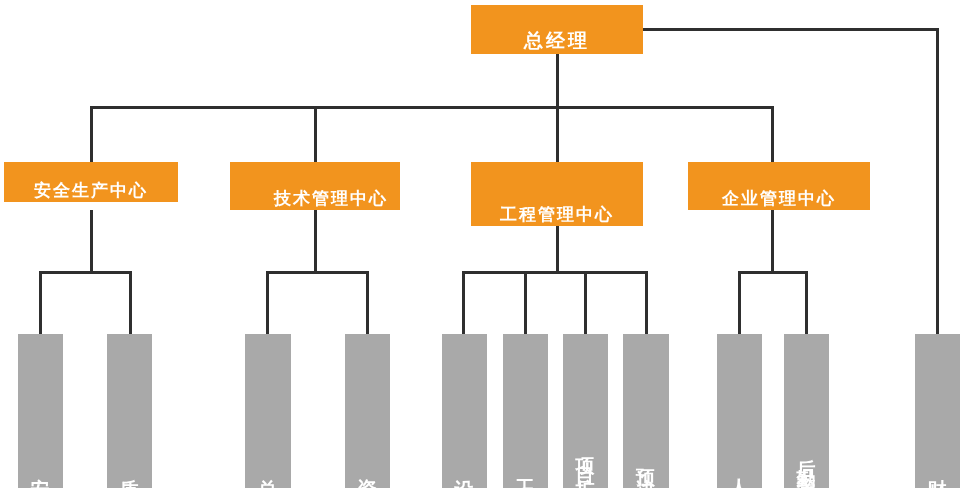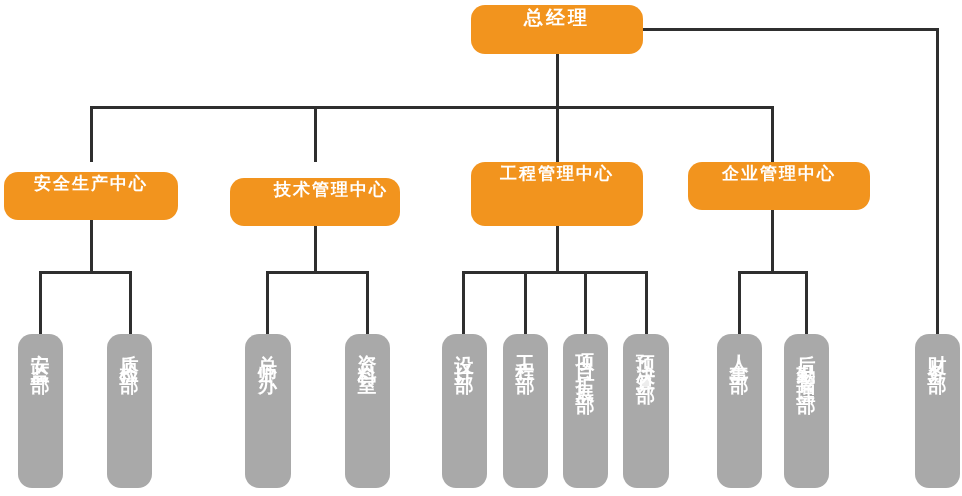--- a/index.html
+++ b/index.html
@@ -13,24 +13,23 @@
   .stage{
     position:relative;
     width:962px;height:496px;
     background:var(--bg);
     font-family:"DejaVu Serif","Liberation Serif",serif;
     overflow:hidden;
   }
   .line{position:absolute;background:var(--line);}
   .node{
     position:absolute;
-    display:flex;align-items:flex-start;justify-content:center;
+    display:flex;align-items:flex-end;justify-content:center;
     color:var(--text);
     box-sizing:border-box;
-    border-radius:14px;
   }
   .node.center{background:var(--accent);font-weight:bold;font-size:17px;letter-spacing:2px;}
   .node.root{background:var(--accent);font-weight:bold;font-size:19px;letter-spacing:3px;}
   .node.dept{background:var(--gray);}
   .vlabel{
     writing-mode:vertical-rl;
     text-orientation:upright;
     letter-spacing:10px;
     font-size:19px;
     font-weight:bold;
@@ -71,24 +70,24 @@
 
   <div class="line" style="left:771px;top:210px;width:3px;height:62px;"></div>
   <div class="line" style="left:738px;top:271px;width:70px;height:3px;"></div>
   <div class="line" style="left:738px;top:271px;width:3px;height:63px;"></div>
   <div class="line" style="left:805px;top:271px;width:3px;height:63px;"></div>
 
   <div class="node root" style="left:471px;top:5px;width:172px;height:49px;">
     <span>总经理</span>
   </div>
 
-  <div class="node center" style="left:4px;top:172px;width:174px;height:48px;">
+  <div class="node center" style="left:4px;top:162px;width:174px;height:40px;">
     <span>安全生产中心</span>
   </div>
-  <div class="node center" style="left:230px;top:178px;width:170px;height:48px;padding-left:32px;">
+  <div class="node center" style="left:230px;top:162px;width:170px;height:48px;padding-left:32px;">
     <span>技术管理中心</span>
   </div>
   <div class="node center" style="left:471px;top:162px;width:172px;height:64px;">
     <span>工程管理中心</span>
   </div>
   <div class="node center" style="left:688px;top:162px;width:182px;height:48px;">
     <span>企业管理中心</span>
   </div>
 
   <div class="node dept" style="left:18px;top:334px;width:45px;height:154px;">

